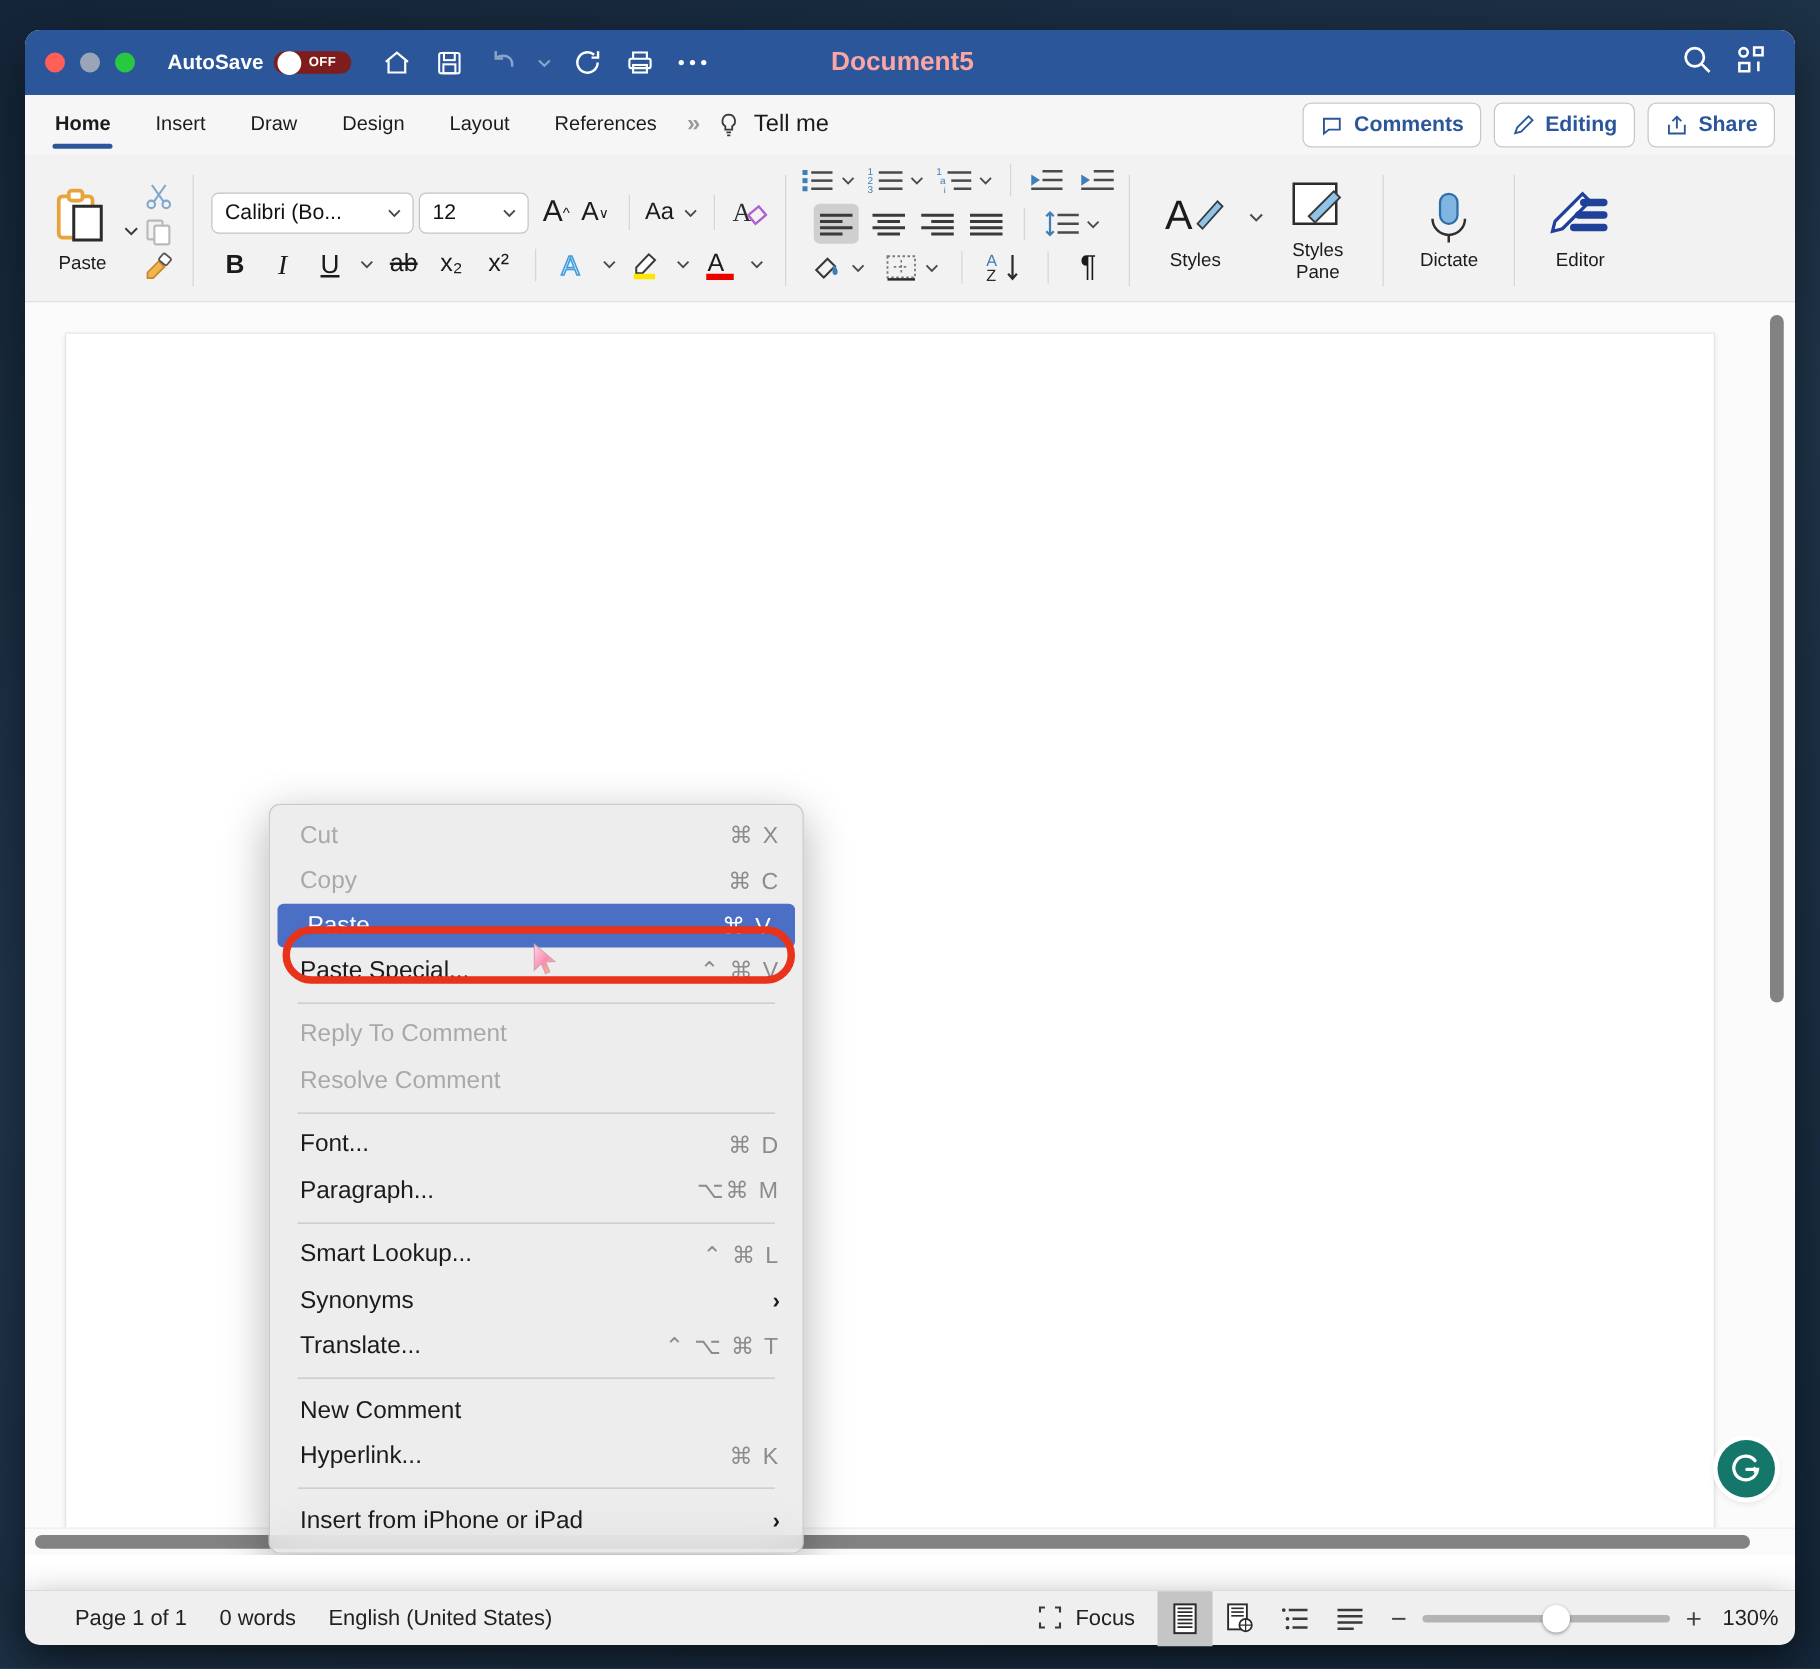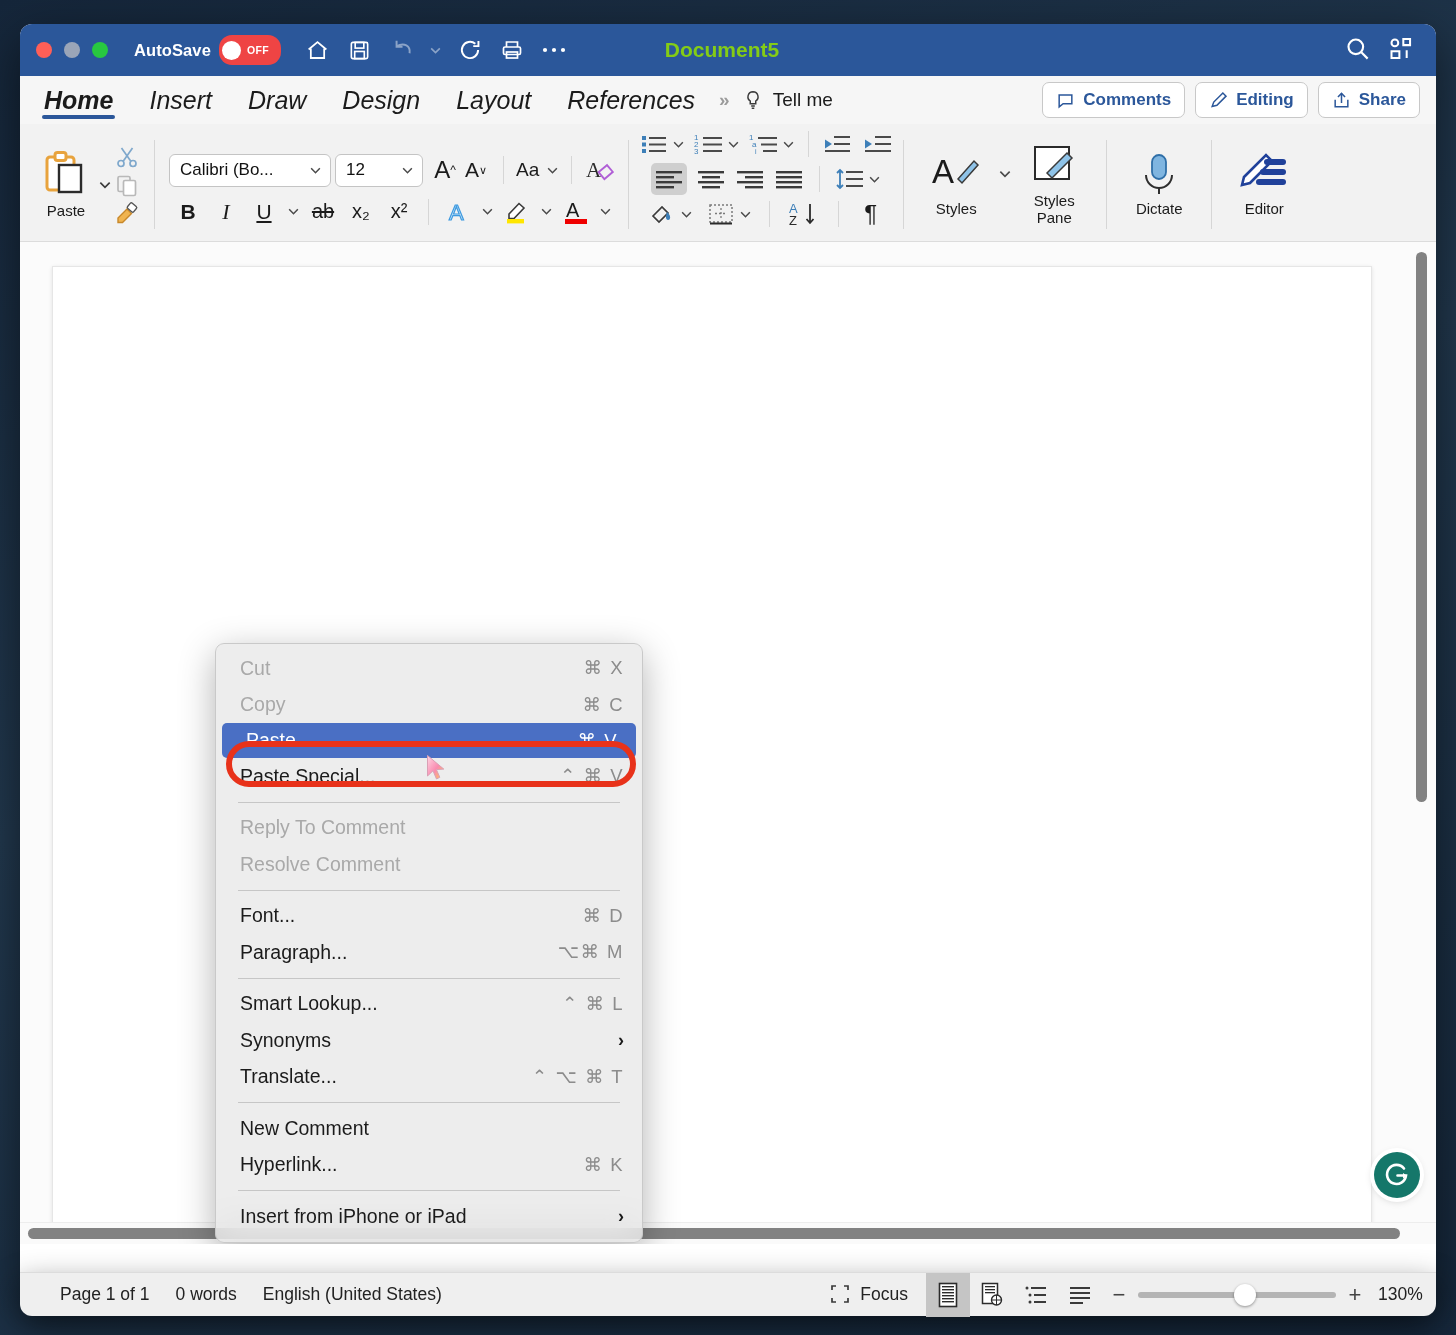--- a/index.html
+++ b/index.html
@@ -45,49 +45,49 @@
     background: #2b579a;
     display: flex; align-items: center;
   }
   .traffic { display:flex; gap:12px; margin-left:16px; }
   .tl { width:16px; height:16px; border-radius:50%; }
   .tl.red{background:#ff5f57;} .tl.yellow{background:#9aa5b8;} .tl.green{background:#28c840;}
 
   .autosave-wrap { display:flex; align-items:center; margin-left:26px; gap:8px; }
   .autosave-label { color:#fff; font-size:16.5px; font-weight:700; letter-spacing:.1px;}
   .autosave-toggle {
-    width:62px; height:30px; border-radius:13px;
-    background:#ef4444; display:flex; align-items:center; padding:3px;
+    width:62px; height:18px; border-radius:13px;
+    background:#7f1d1d; display:flex; align-items:center; padding:3px;
     position:relative;
   }
   .autosave-knob{ width:19px;height:19px;border-radius:50%;background:#fff;}
   .autosave-off{ color:#fff;font-size:10.5px;font-weight:700;margin-left:6px;letter-spacing:.4px;}
 
   .tb-icons { display:flex; align-items:center; gap:0px; margin-left:16px; }
   .tb-btn {
     width:42px;height:40px;display:flex;align-items:center;justify-content:center;
     color:#fff; cursor:default;
   }
   .tb-btn.small { width:26px; }
   .tb-btn.dim { opacity:.45; }
 
   #doc-title {
     position:absolute; left:0; right:12px; text-align:center;
-    color:#84cc16; font-size:21px; font-weight:700; pointer-events:none;
+    color:#fca5a5; font-size:21px; font-weight:700; pointer-events:none;
   }
   .tb-right { margin-left:auto; display:flex; align-items:center; gap:16px; margin-right:22px; }
 
   
   #ribbon-tabs {
     height:48px; background:#f6f6f6; display:flex; align-items:center;
     border-bottom:none; position:relative; padding-left:6px;
   }
   .rtab {
     position:relative; padding:0 18px; height:48px;
-    display:flex; align-items:center; font-size:25px; color:#1b1b1b;font-style:italic;
+    display:flex; align-items:center; font-size:16px; color:#1b1b1b;
   }
   .rtab.active { font-weight:700; }
   .rtab.active::after{
     content:""; position:absolute; left:16px; right:16px; bottom:5px;
     height:4px; border-radius:2px; background:#2b579a;
   }
   .chev-more { color:#9b9b9b; font-size:19px; padding:0 6px; font-weight:700;}
   .tellme { display:flex;align-items:center;gap:9px; margin-left:6px; font-size:19px; color:#1b1b1b;}
 
   .tabs-right { margin-left:auto; display:flex; align-items:center; gap:10px; margin-right:16px;}

